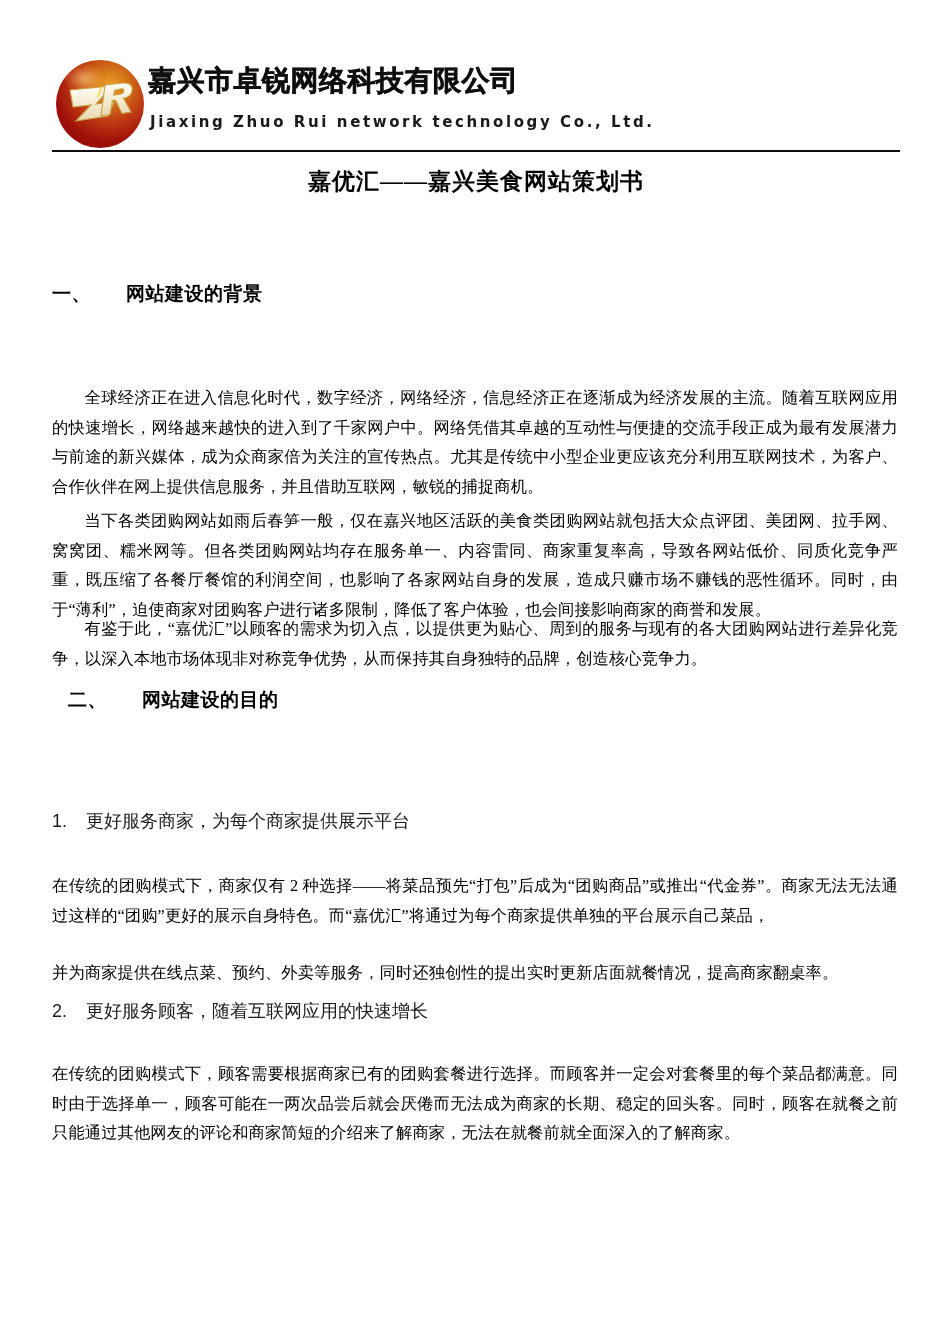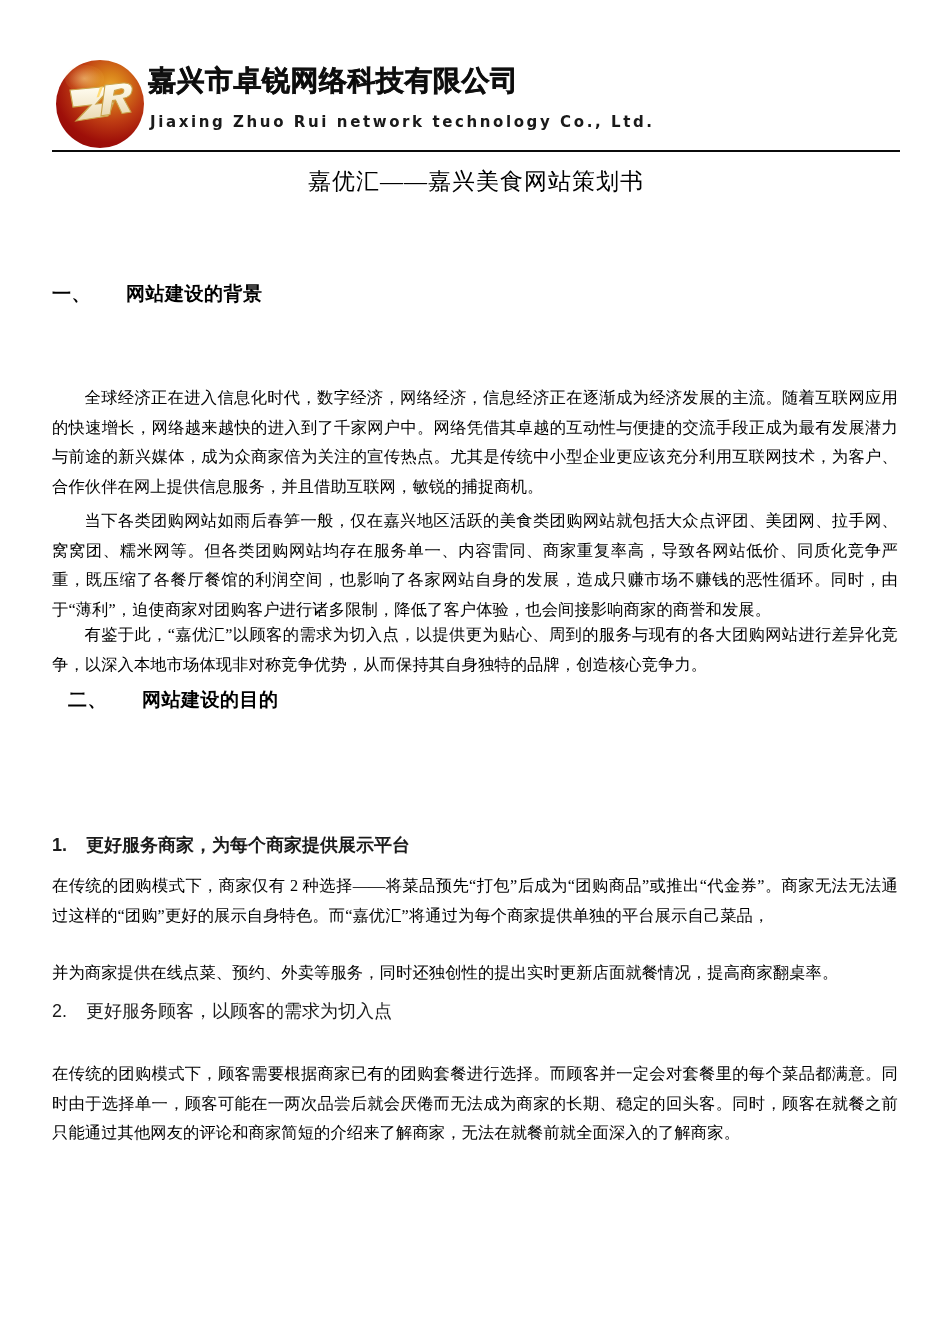--- a/index.html
+++ b/index.html
@@ -98,21 +98,21 @@
   }
 
   
   .doc-title {
     position: absolute;
     left: 52px;
     top: 166px;
     width: 848px;
     text-align: center;
     font-size: 23px;
-    font-weight: normal;
+    font-weight: bold;
     letter-spacing: 1px;
     font-family: "Liberation Serif", "DejaVu Serif", serif;
   }
 
   .section-heading {
     position: absolute;
     left: 52px;
     width: 848px;
     font-size: 19px;
     font-weight: bold;
@@ -154,23 +154,23 @@
   }
   .list-item .ltext {
     font-family: "Liberation Serif", "DejaVu Serif", serif;
     font-size: 18px;
   }
 
   
   #h-1   { top: 281px; }
   #p-1   { top: 383px; }
   #p-2   { top: 506px; }
-  #p-3   { top: 614px; margin-top: 6px; }
+  #p-3   { top: 614px; }
   #h-2   { top: 687px; margin-left: 16px; }
-  #li-1  { top: 832px; font-weight: bold; }
+  #li-1  { top: 808px; }
   #p-4   { top: 871px; }
   #p-5   { top: 958px; }
   #li-2  { top: 998px; }
   #p-6   { top: 1059px; }
   #p-7   { top: 1136px; }
 </style>
 </head>
 <body>
 
 <div class="page">
@@ -224,19 +224,19 @@
 
   <div class="list-item" id="li-1">
     <span class="marker">1.</span><span class="ltext">更好服务商家，为每个商家提供展示平台</span>
   </div>
 
   <div class="body-para" id="p-4">在传统的团购模式下，商家仅有 2 种选择——将菜品预先“打包”后成为“团购商品”或推出“代金券”。商家无法无法通过这样的“团购”更好的展示自身特色。而“嘉优汇”将通过为每个商家提供单独的平台展示自己菜品，</div>
 
   <div class="body-para" id="p-5">并为商家提供在线点菜、预约、外卖等服务，同时还独创性的提出实时更新店面就餐情况，提高商家翻桌率。</div>
 
   <div class="list-item" id="li-2">
-    <span class="marker">2.</span><span class="ltext">更好服务顾客，以顾客的需求为切入点</span>
+    <span class="marker">2.</span><span class="ltext">更好服务顾客，随着互联网应用的快速增长</span>
   </div>
 
   <div class="body-para" id="p-6">在传统的团购模式下，顾客需要根据商家已有的团购套餐进行选择。而顾客并一定会对套餐里的每个菜品都满意。同时由于选择单一，顾客可能在一两次品尝后就会厌倦而无法成为商家的长期、稳定的回头客。同时，顾客在就餐之前只能通过其他网友的评论和商家简短的介绍来了解商家，无法在就餐前就全面深入的了解商家。</div>
 
 
 </div>
 
 </body></html>

